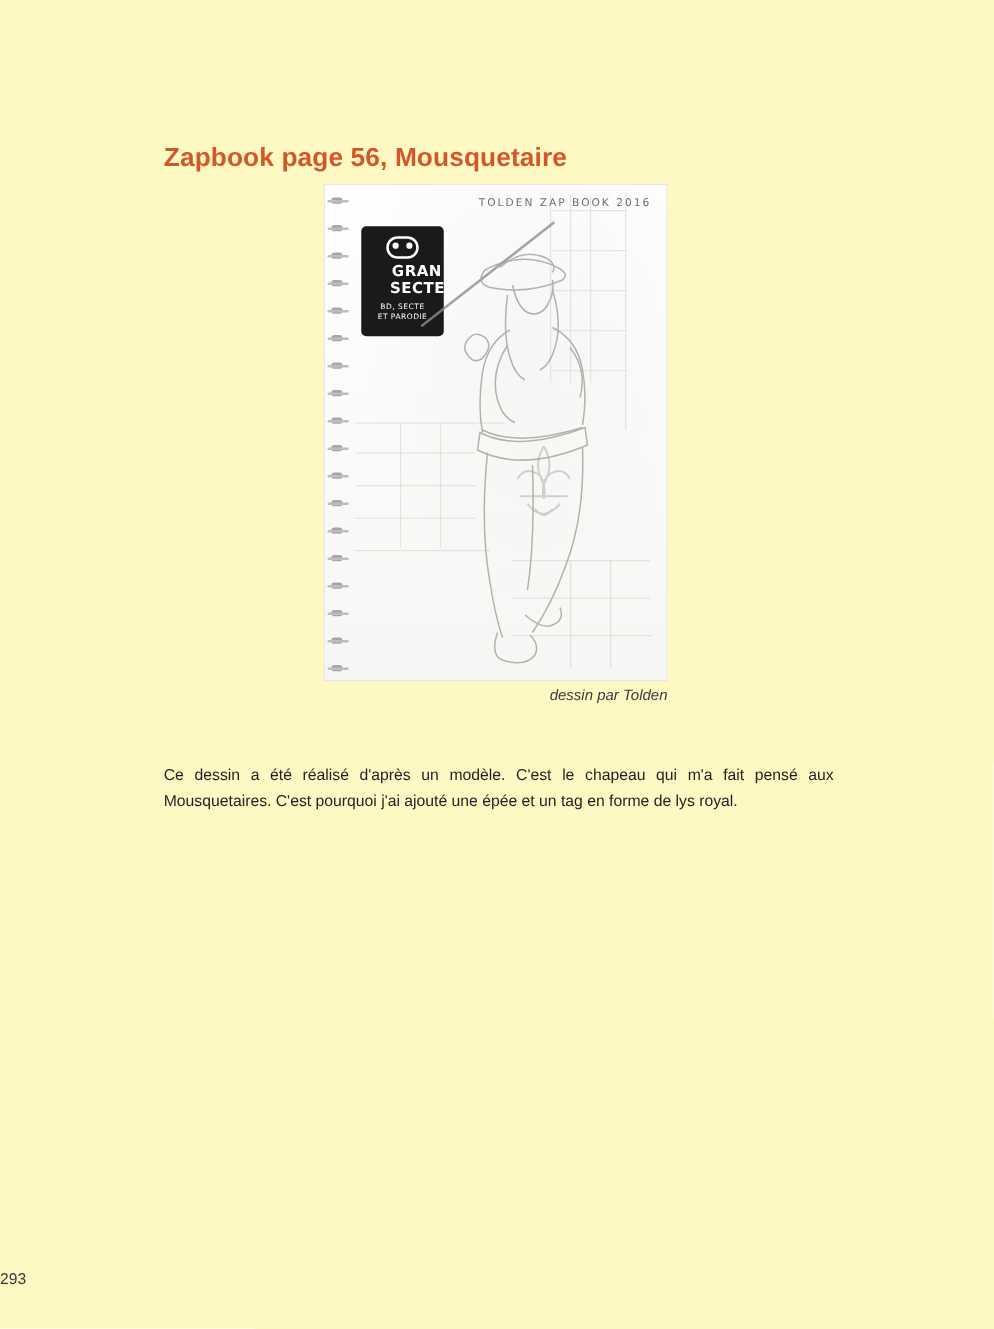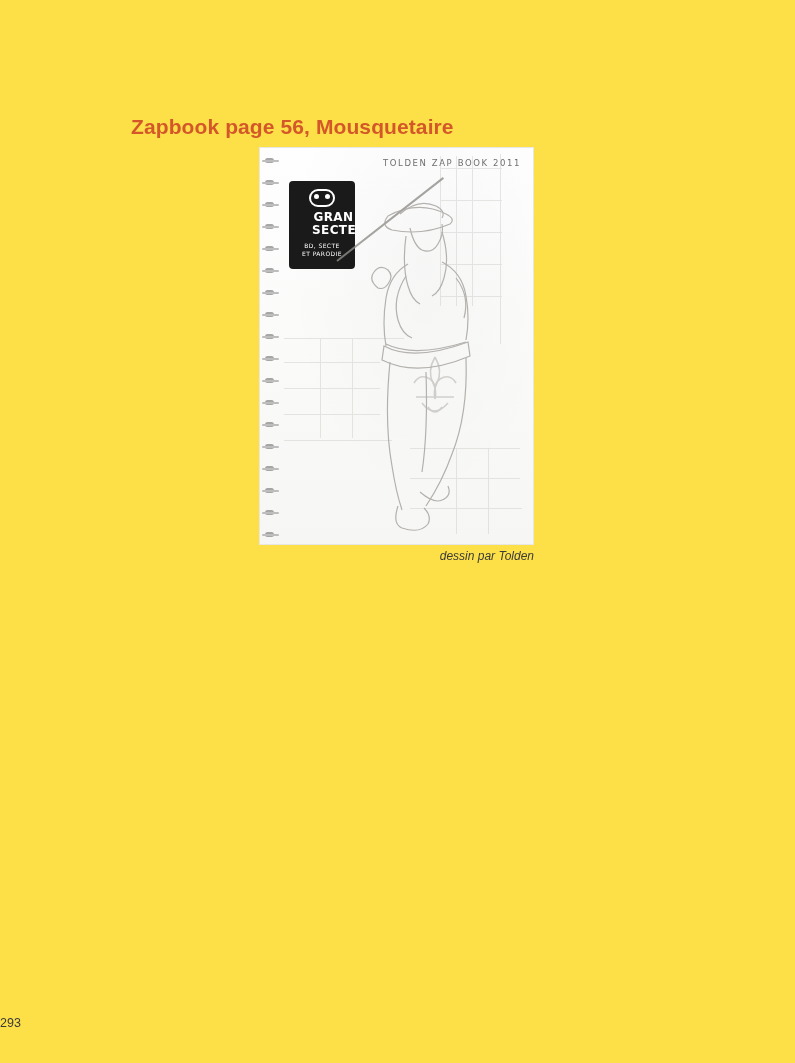--- a/index.html
+++ b/index.html
@@ -12,21 +12,21 @@
     width: 795px;
     height: 1063px;
     position: relative;
     font-family: "Liberation Sans", sans-serif;
     color: #231f20;
     overflow: hidden;
   }
   .page {
     position: absolute;
     inset: 0;
-    background: #fde047;
+    background: #fef9c3;
   }
   .page-title {
     position: absolute;
     left: 131px;
     top: 99px;
     width: 540px;
     font-size: 21px;
     font-weight: bold;
     color: #d4572a;
     letter-spacing: 0.1px;
@@ -266,21 +266,21 @@
       <i style="top:318px;"></i>
         <b style="top:320px;"></b>
       <i style="top:340px;"></i>
         <b style="top:342px;"></b>
       <i style="top:362px;"></i>
         <b style="top:364px;"></b>
       <i style="top:384px;"></i>
         <b style="top:386px;"></b>
     </div>
 
-    <div class="sketch-caption-top">TOLDEN ZAP BOOK 2011</div>
+    <div class="sketch-caption-top">TOLDEN ZAP BOOK 2016</div>
 
     <div class="stamp">
       <div class="mark"></div>
       <div class="l1">GRAN</div>
       <div class="l2">SECTE</div>
       <div class="l3">BD, SECTE</div>
       <div class="l4">ET PARODIE</div>
     </div>
 
     <div class="figure-sketch">
@@ -325,16 +325,17 @@
           <path d="M10 44 h38"></path>
           <path d="M16 50 q12 16 26 0"></path>
           <path d="M22 54 q7 10 14 0"></path>
         </g>
       </svg>
     </div>
   </div>
 
   <div class="fig-caption">dessin par Tolden</div>
 
+  <p class="body-text">Ce dessin a été réalisé d'après un modèle. C'est le chapeau qui m'a fait pensé aux Mousquetaires. C'est pourquoi j'ai ajouté une épée et un tag en forme de lys royal.</p>
 
   <div class="page-number">293</div>
 
 </div>
 
 </body></html>

